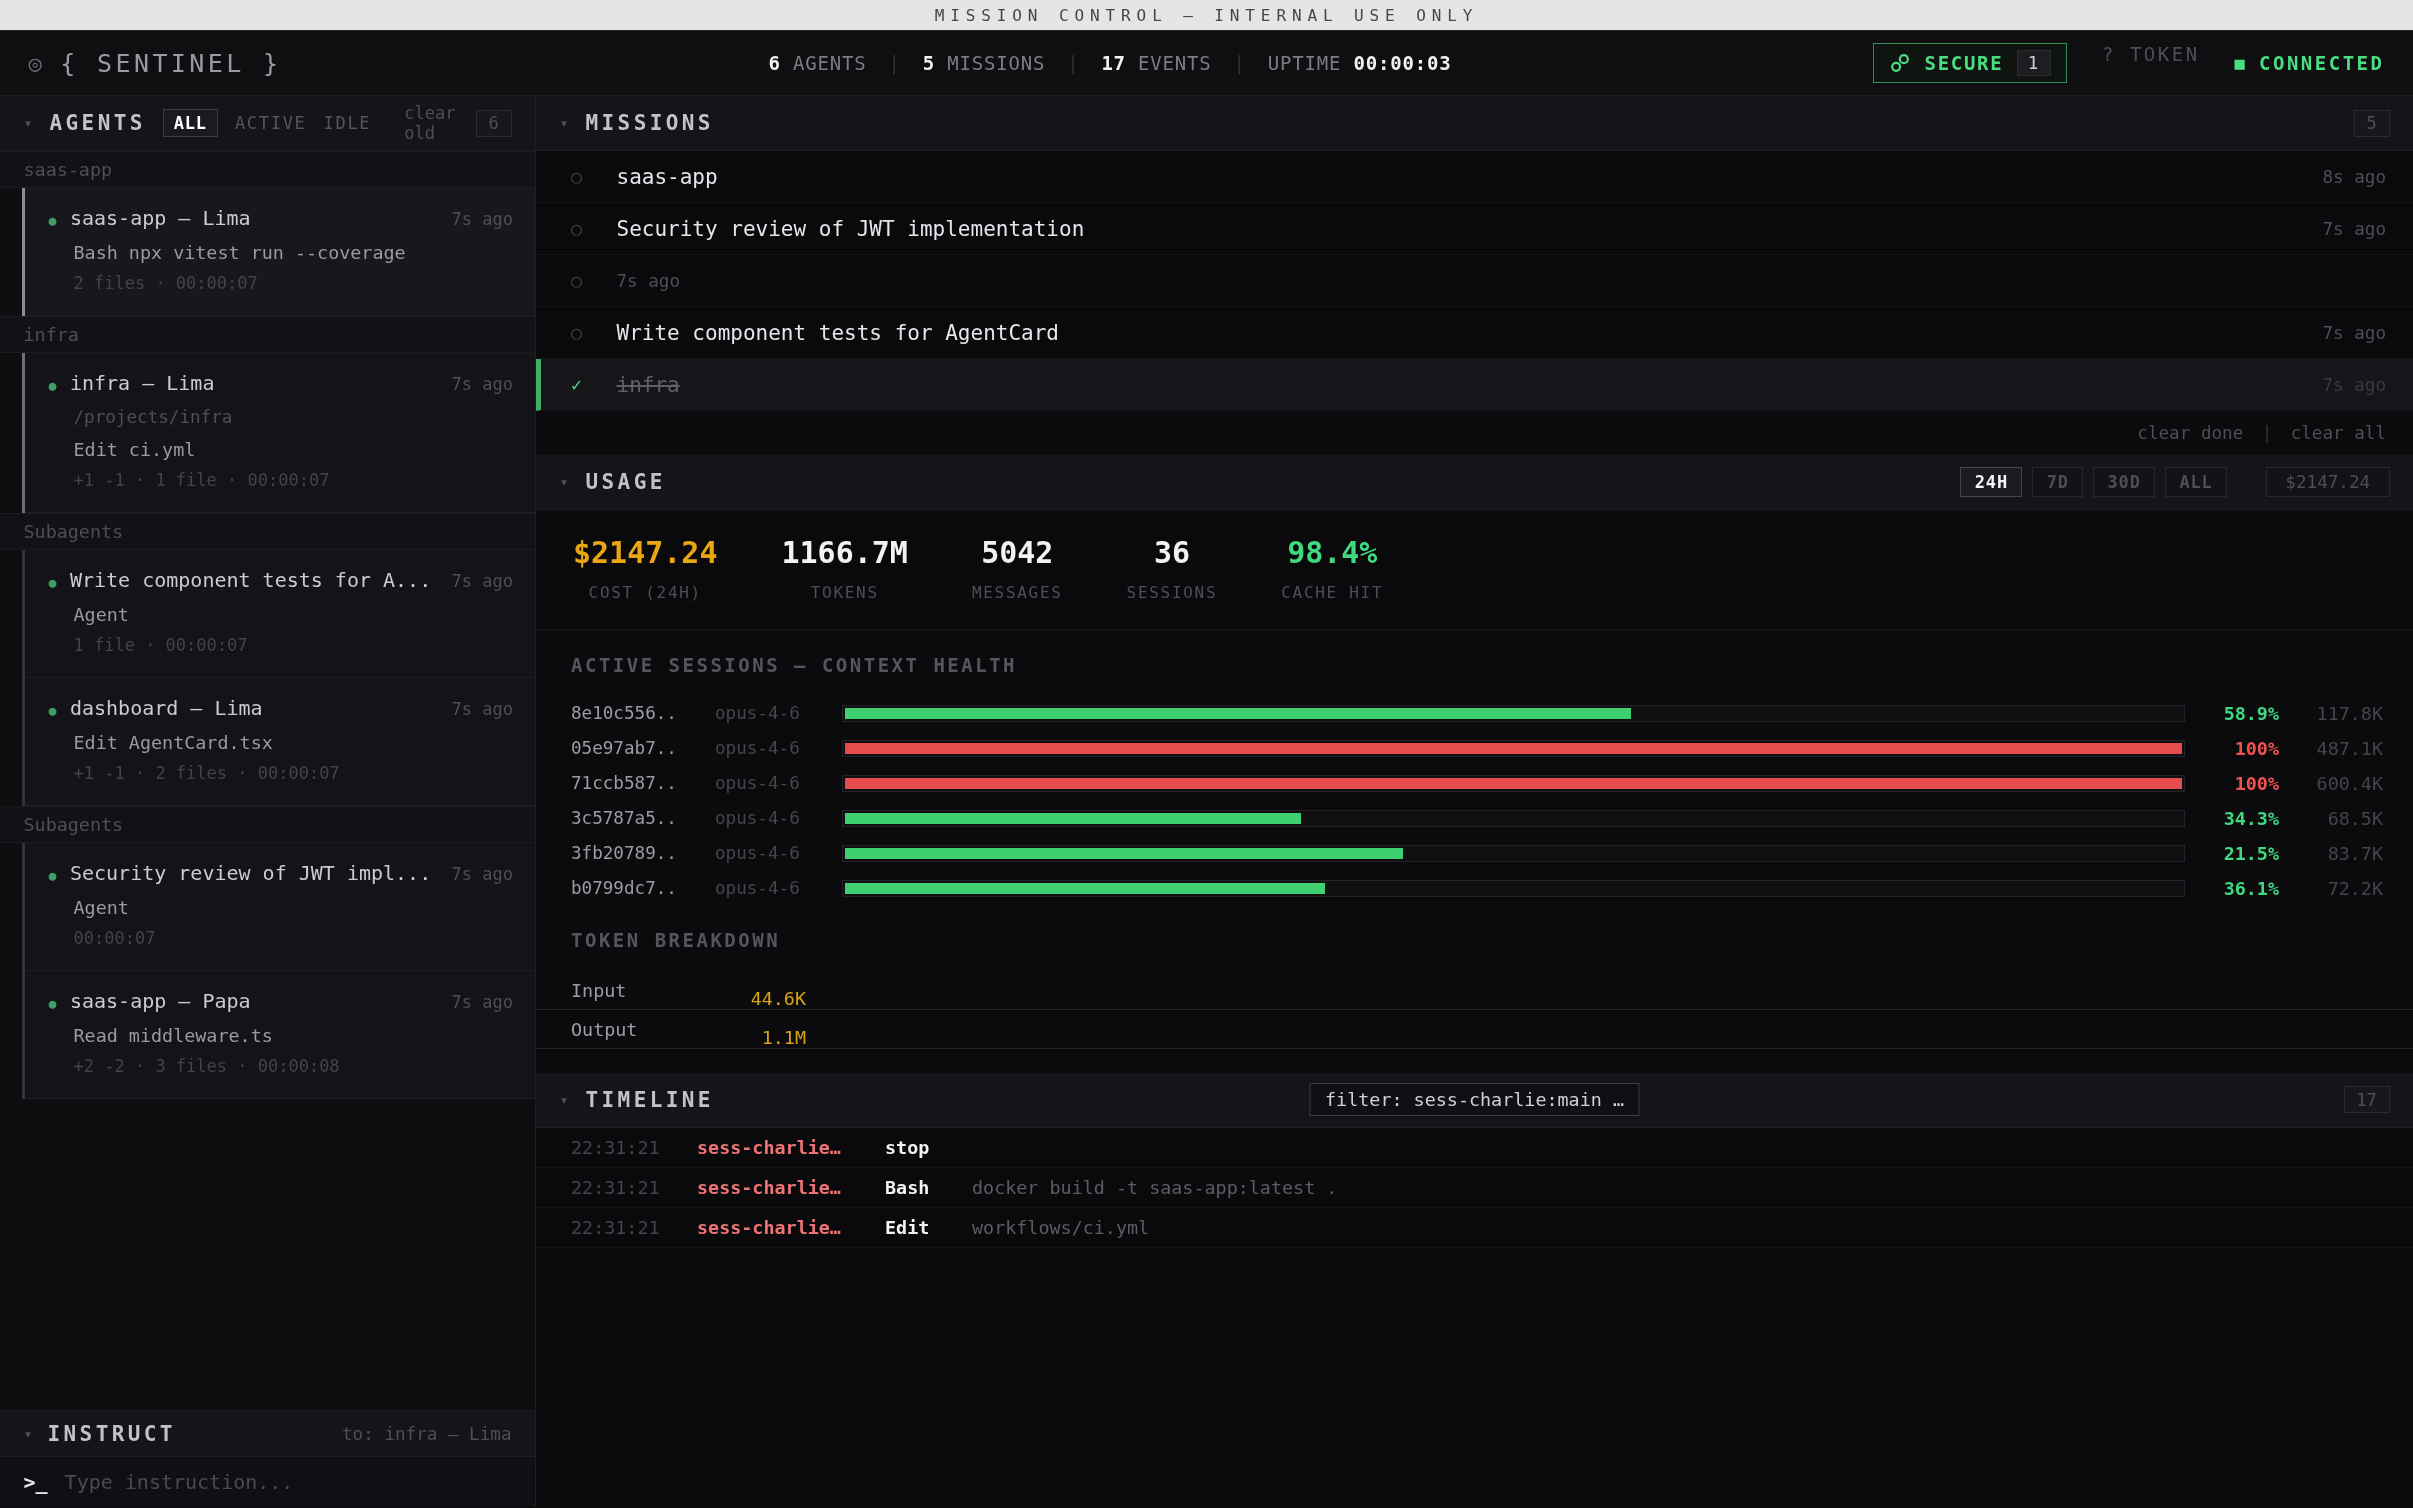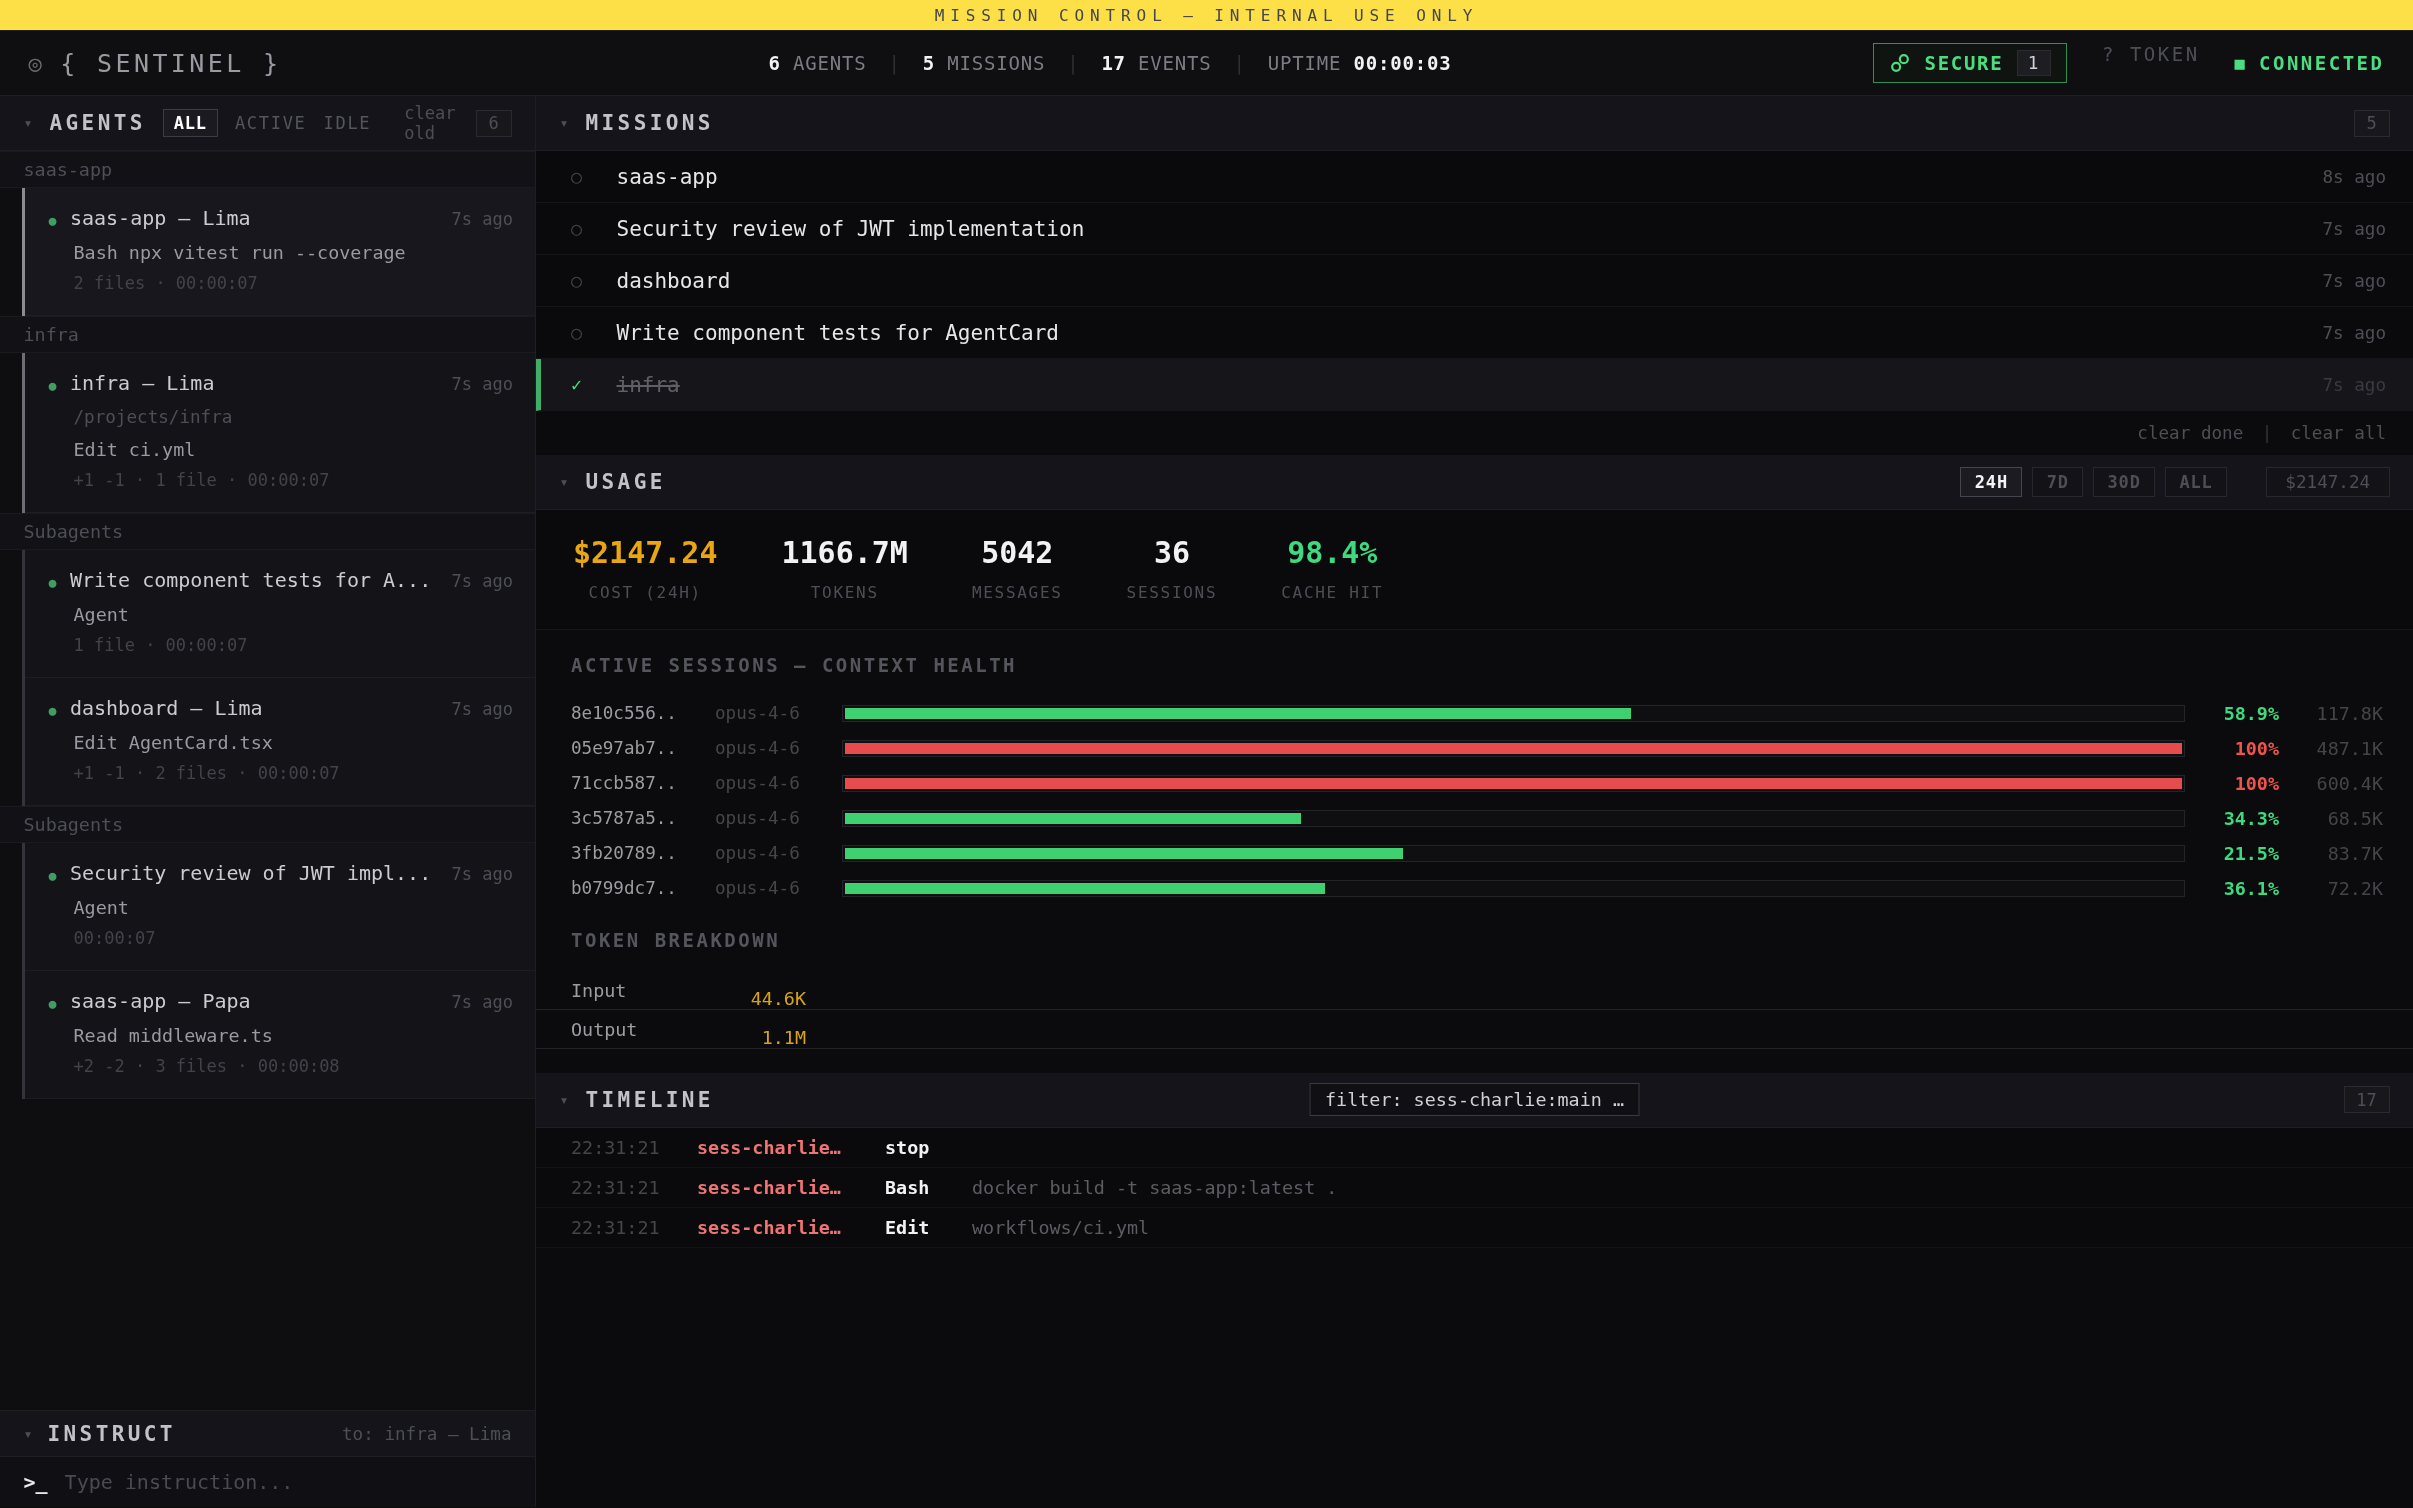--- a/index.html
+++ b/index.html
@@ -4,21 +4,21 @@
 <style>
   * { margin:0; padding:0; box-sizing:border-box; }
   html,body { width:2413px; height:1508px; overflow:hidden; }
   body {
     background:#0b0b0d;
     color:#d4d4d8;
     font-family:"DejaVu Sans Mono","Liberation Mono",monospace;
   }
   
   .top-strip {
-    height:31px; background:#fde047; border-bottom:0.8px solid #222228;
+    height:31px; background:#e5e5e5; border-bottom:0.8px solid #222228;
     display:flex; align-items:center; justify-content:center;
     font-size:16px; letter-spacing:5.9px; color:#45454c;
   }
   
   .app-header {
     height:65px; background:#0f0f12; border-bottom:1.7px solid #1e1e23;
     display:flex; align-items:center; padding:0 28.5px; position:relative;
   }
   .logo { display:flex; align-items:center; gap:15px; font-size:25px; color:#9a9aa2; letter-spacing:3.4px; }
   .logo-icon { color:#6a6a72; font-size:22px; }
@@ -296,21 +296,20 @@
       <span class="mission-label">saas-app</span>
       <span class="mission-time">8s ago</span>
     </div>
     <div class="mission-row" data-status="open">
       <span class="mission-icon">○</span>
       <span class="mission-label">Security review of JWT implementation</span>
       <span class="mission-time">7s ago</span>
     </div>
     <div class="mission-row" data-status="open">
       <span class="mission-icon">○</span>
-      <span class="mission-label">dashboard</span>
       <span class="mission-time">7s ago</span>
     </div>
     <div class="mission-row" data-status="open">
       <span class="mission-icon">○</span>
       <span class="mission-label">Write component tests for AgentCard</span>
       <span class="mission-time">7s ago</span>
     </div>
     <div class="mission-row" data-status="done">
       <span class="mission-icon">✓</span>
       <span class="mission-label">infra</span>

